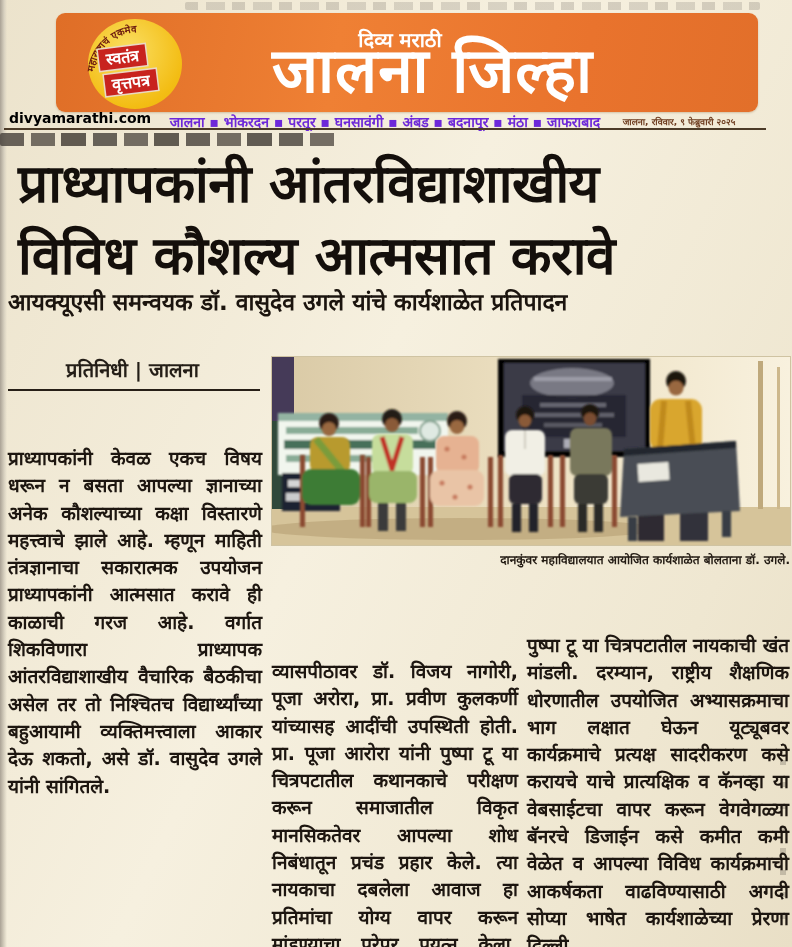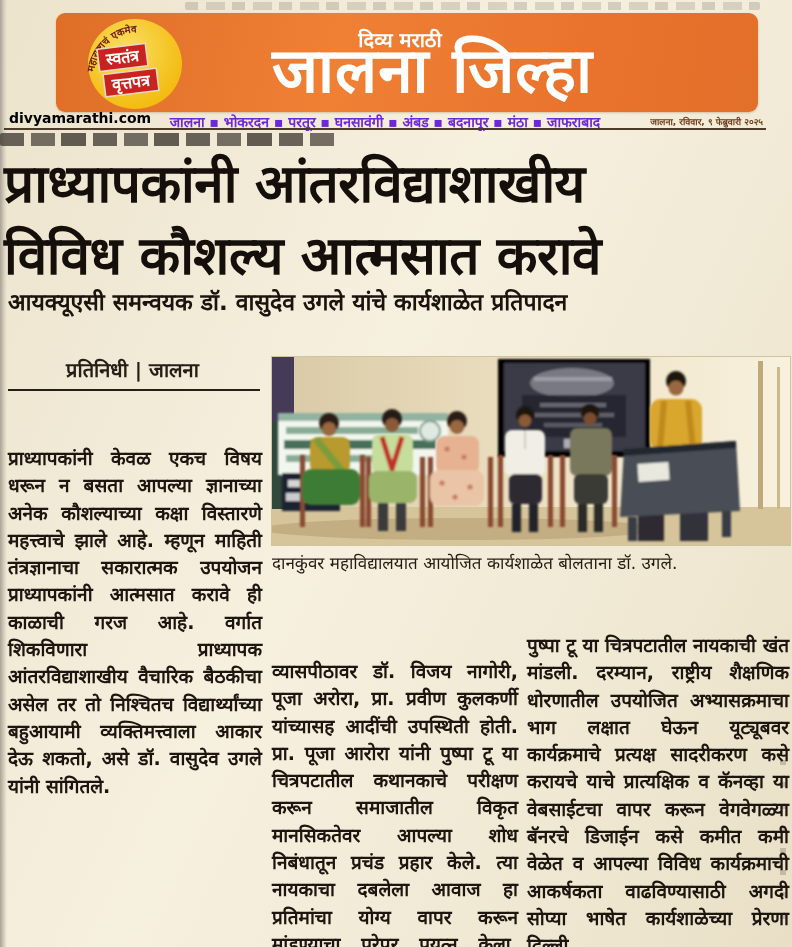--- a/index.html
+++ b/index.html
@@ -29,44 +29,44 @@
     box-shadow:0 0 0 1.5px #e9d9c4;white-space:nowrap;}
   .stamp1{left:99px;top:47px;}
   .stamp2{left:105px;top:72px;}
   .tagline{left:290px;top:26px;width:220px;text-align:center;color:#fff;
     font-weight:bold;font-size:20px;white-space:nowrap;}
   .paper-title{left:145px;top:36px;width:575px;text-align:center;color:#fff;
     font-weight:bold;font-size:62px;line-height:70px;letter-spacing:1px;white-space:nowrap;}
   .website{left:9px;top:110px;font-weight:bold;font-size:14px;color:#000000;}
   .editions{left:145px;top:112px;width:480px;text-align:center;font-weight:bold;
     font-size:14px;color:#6d28d9;white-space:nowrap;}
-  .dateline{left:595px;top:115px;width:168px;text-align:right;font-size:9px;
+  .dateline{left:595px;top:115px;width:168px;text-align:center;font-size:9px;
     font-weight:bold;color:#6e3d20;white-space:nowrap;}
   .head-rule{left:4px;top:128px;width:762px;height:2px;background:#4c3b28;}
   
-  .headline-line{position:absolute;left:4px;width:770px;font-weight:bold;color:#140f0b;
+  .headline-line{position:absolute;left:18px;width:770px;font-weight:bold;color:#140f0b;
     font-size:53px;line-height:64px;white-space:nowrap;letter-spacing:-.5px;}
   .hl1{top:152px;}
   .hl2{top:224px;}
   .subhead{left:8px;top:285px;width:770px;font-weight:bold;font-size:23px;
     color:#1b140e;white-space:nowrap;}
   
   .byline{left:25px;top:356px;width:215px;text-align:center;font-size:20px;font-weight:bold;white-space:nowrap;}
   .byline-rule{left:8px;top:389px;width:252px;height:2px;background:#271f17;}
   .bodycol{position:absolute;font-size:19px;line-height:27.3px;text-align:justify;
     font-weight:600;color:#1d1610;margin-top:48px;}
   .col1{left:8px;top:397px;width:254px;}
   .col1 .para{margin:0 0 1px 0;}
   .col2{left:272px;top:610px;width:246px;}
   .col3{left:527px;top:584px;width:262px;}
   
   .photo{left:272px;top:357px;width:518px;height:188px;background:#e8dcbd;
     box-shadow:0 0 0 1px #cfc3a2;}
-  .caption{left:272px;top:551px;width:518px;font-size:17px;font-weight:normal;
-    color:#231b13;white-space:nowrap;}
+  .caption{left:272px;top:551px;width:518px;font-size:12px;font-weight:bold;
+    color:#231b13;white-space:nowrap;text-align:right;}
   .edge-marks{left:780px;top:760px;width:6px;height:170px;opacity:.5;
     background:repeating-linear-gradient(180deg,#9c9484 0 5px,transparent 5px 22px);}
 </style>
 </head>
 <body>
 
 <div class="abs scan-edge noint"></div>
 <div class="abs ghost-top noint"></div>
 <div class="abs smudge-line noint"></div>
 <div class="abs edge-marks noint"></div>

